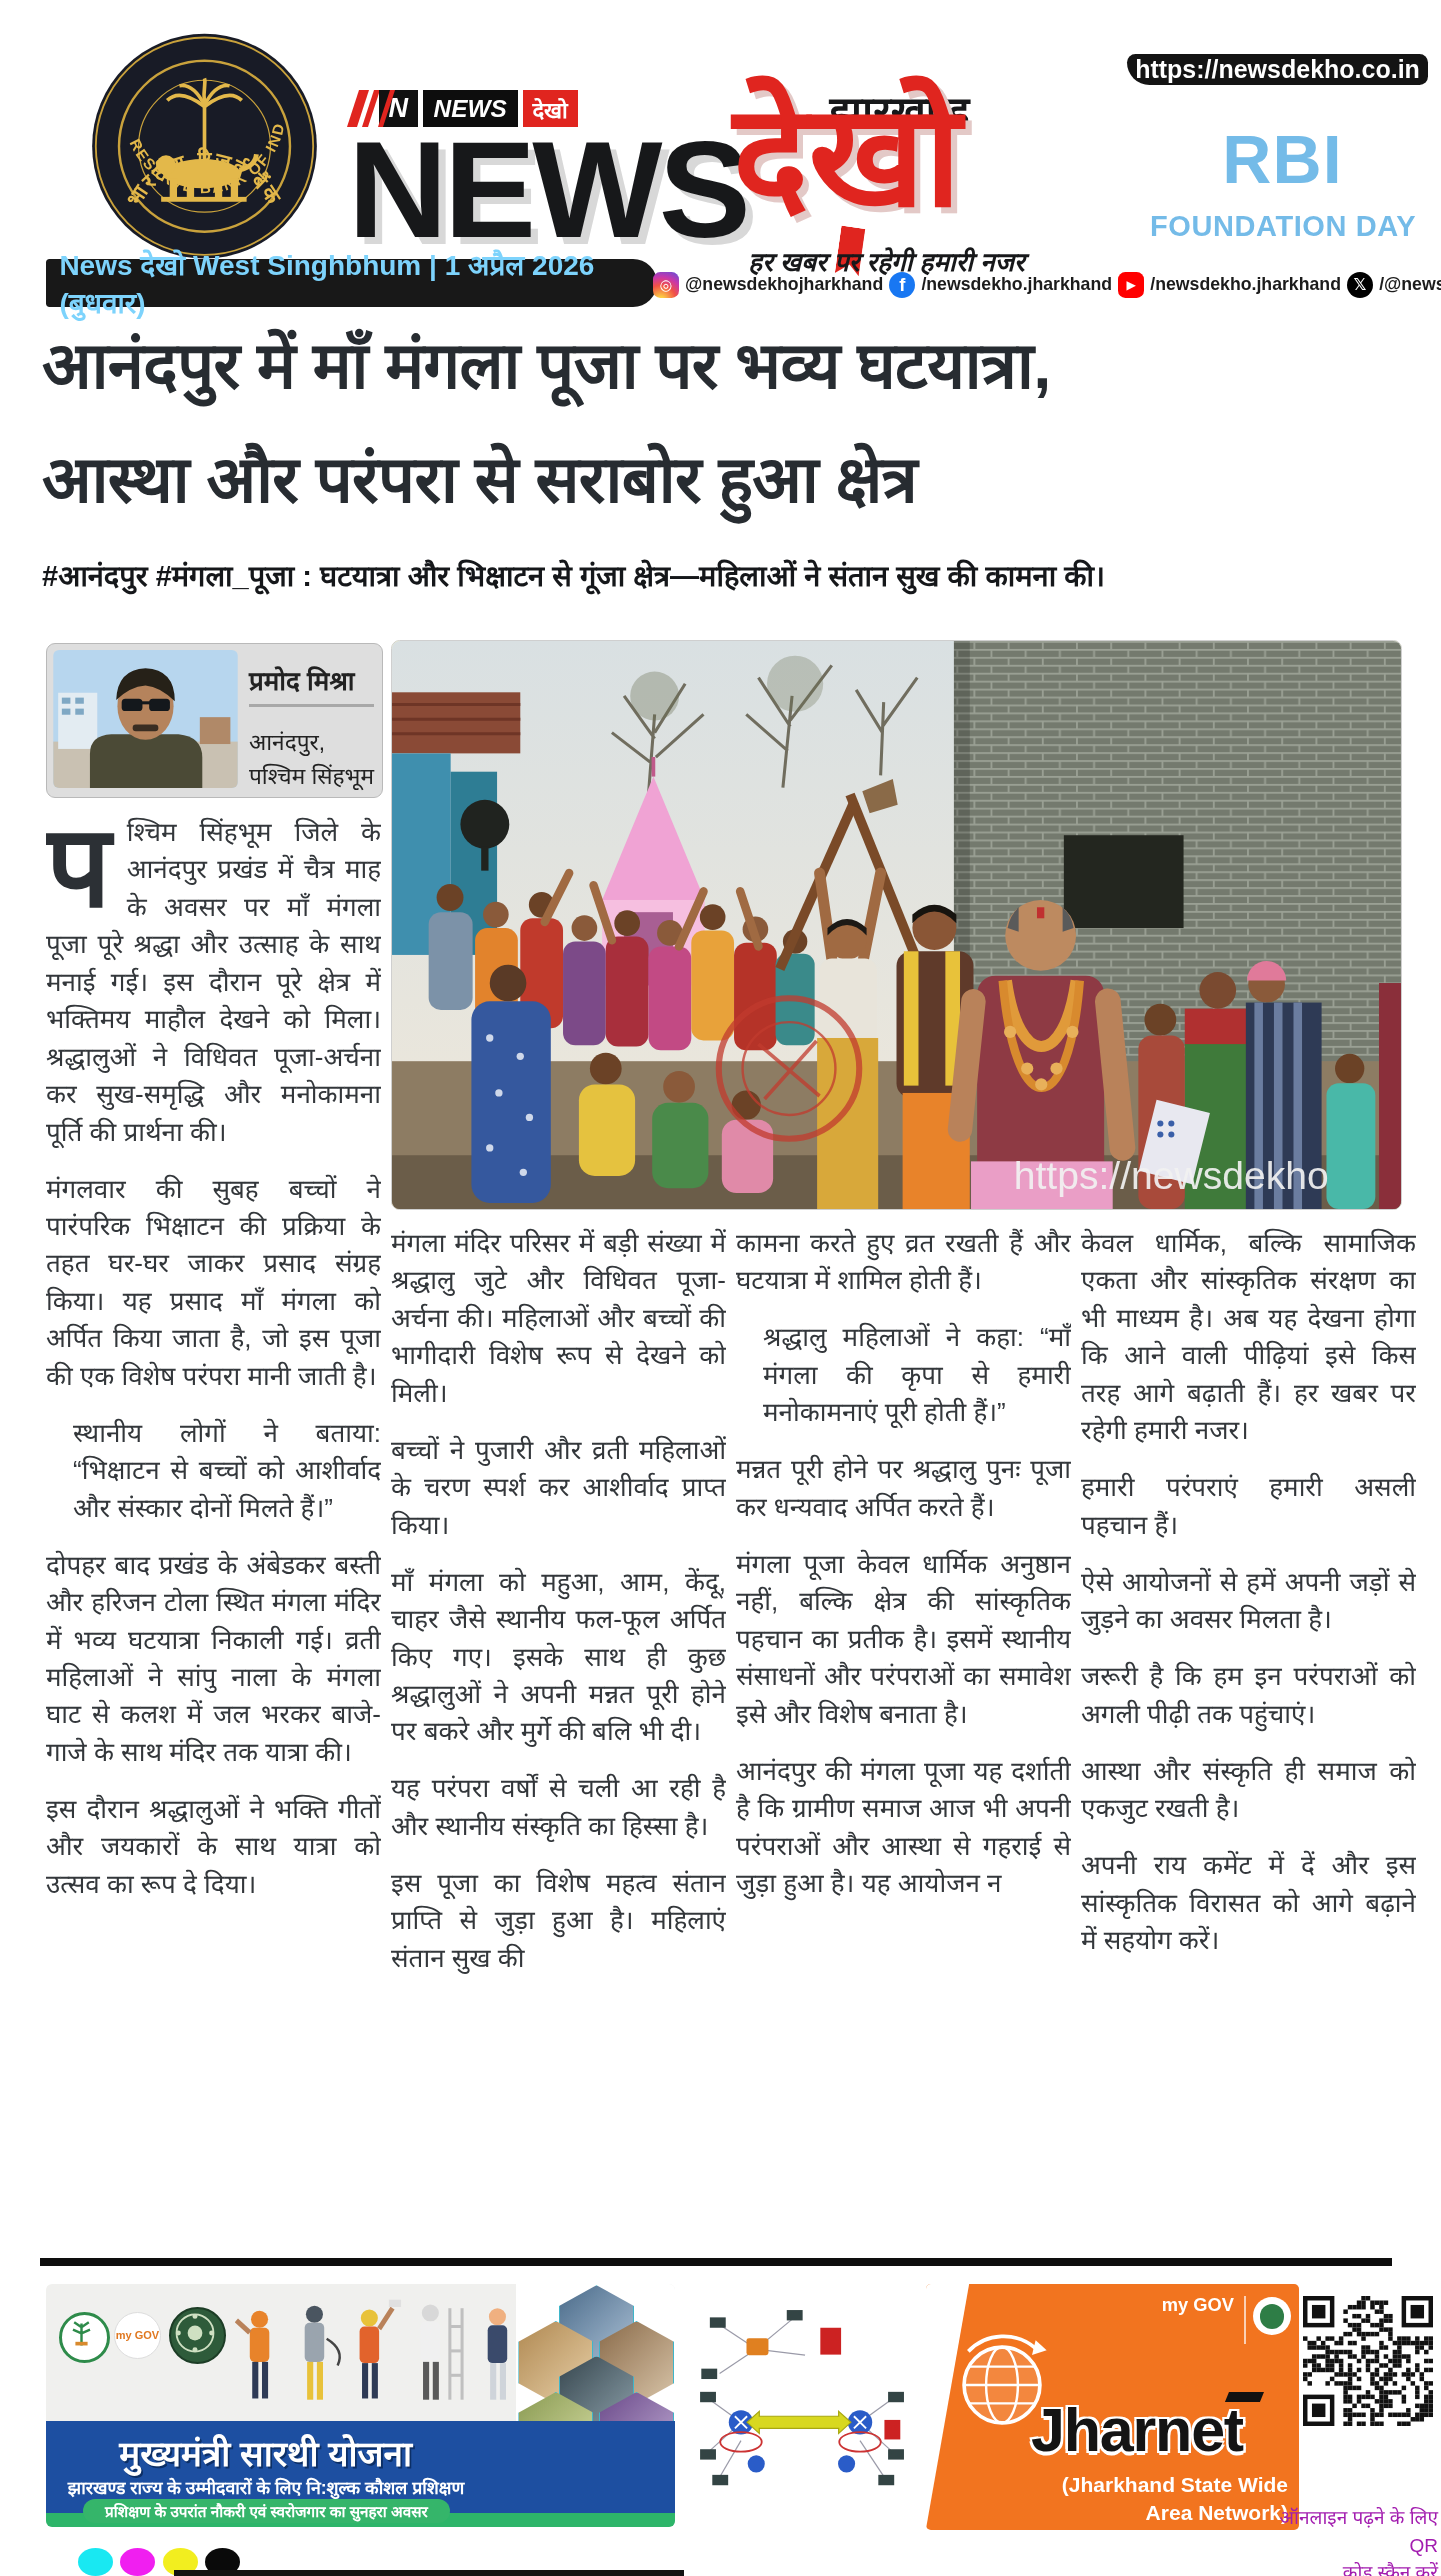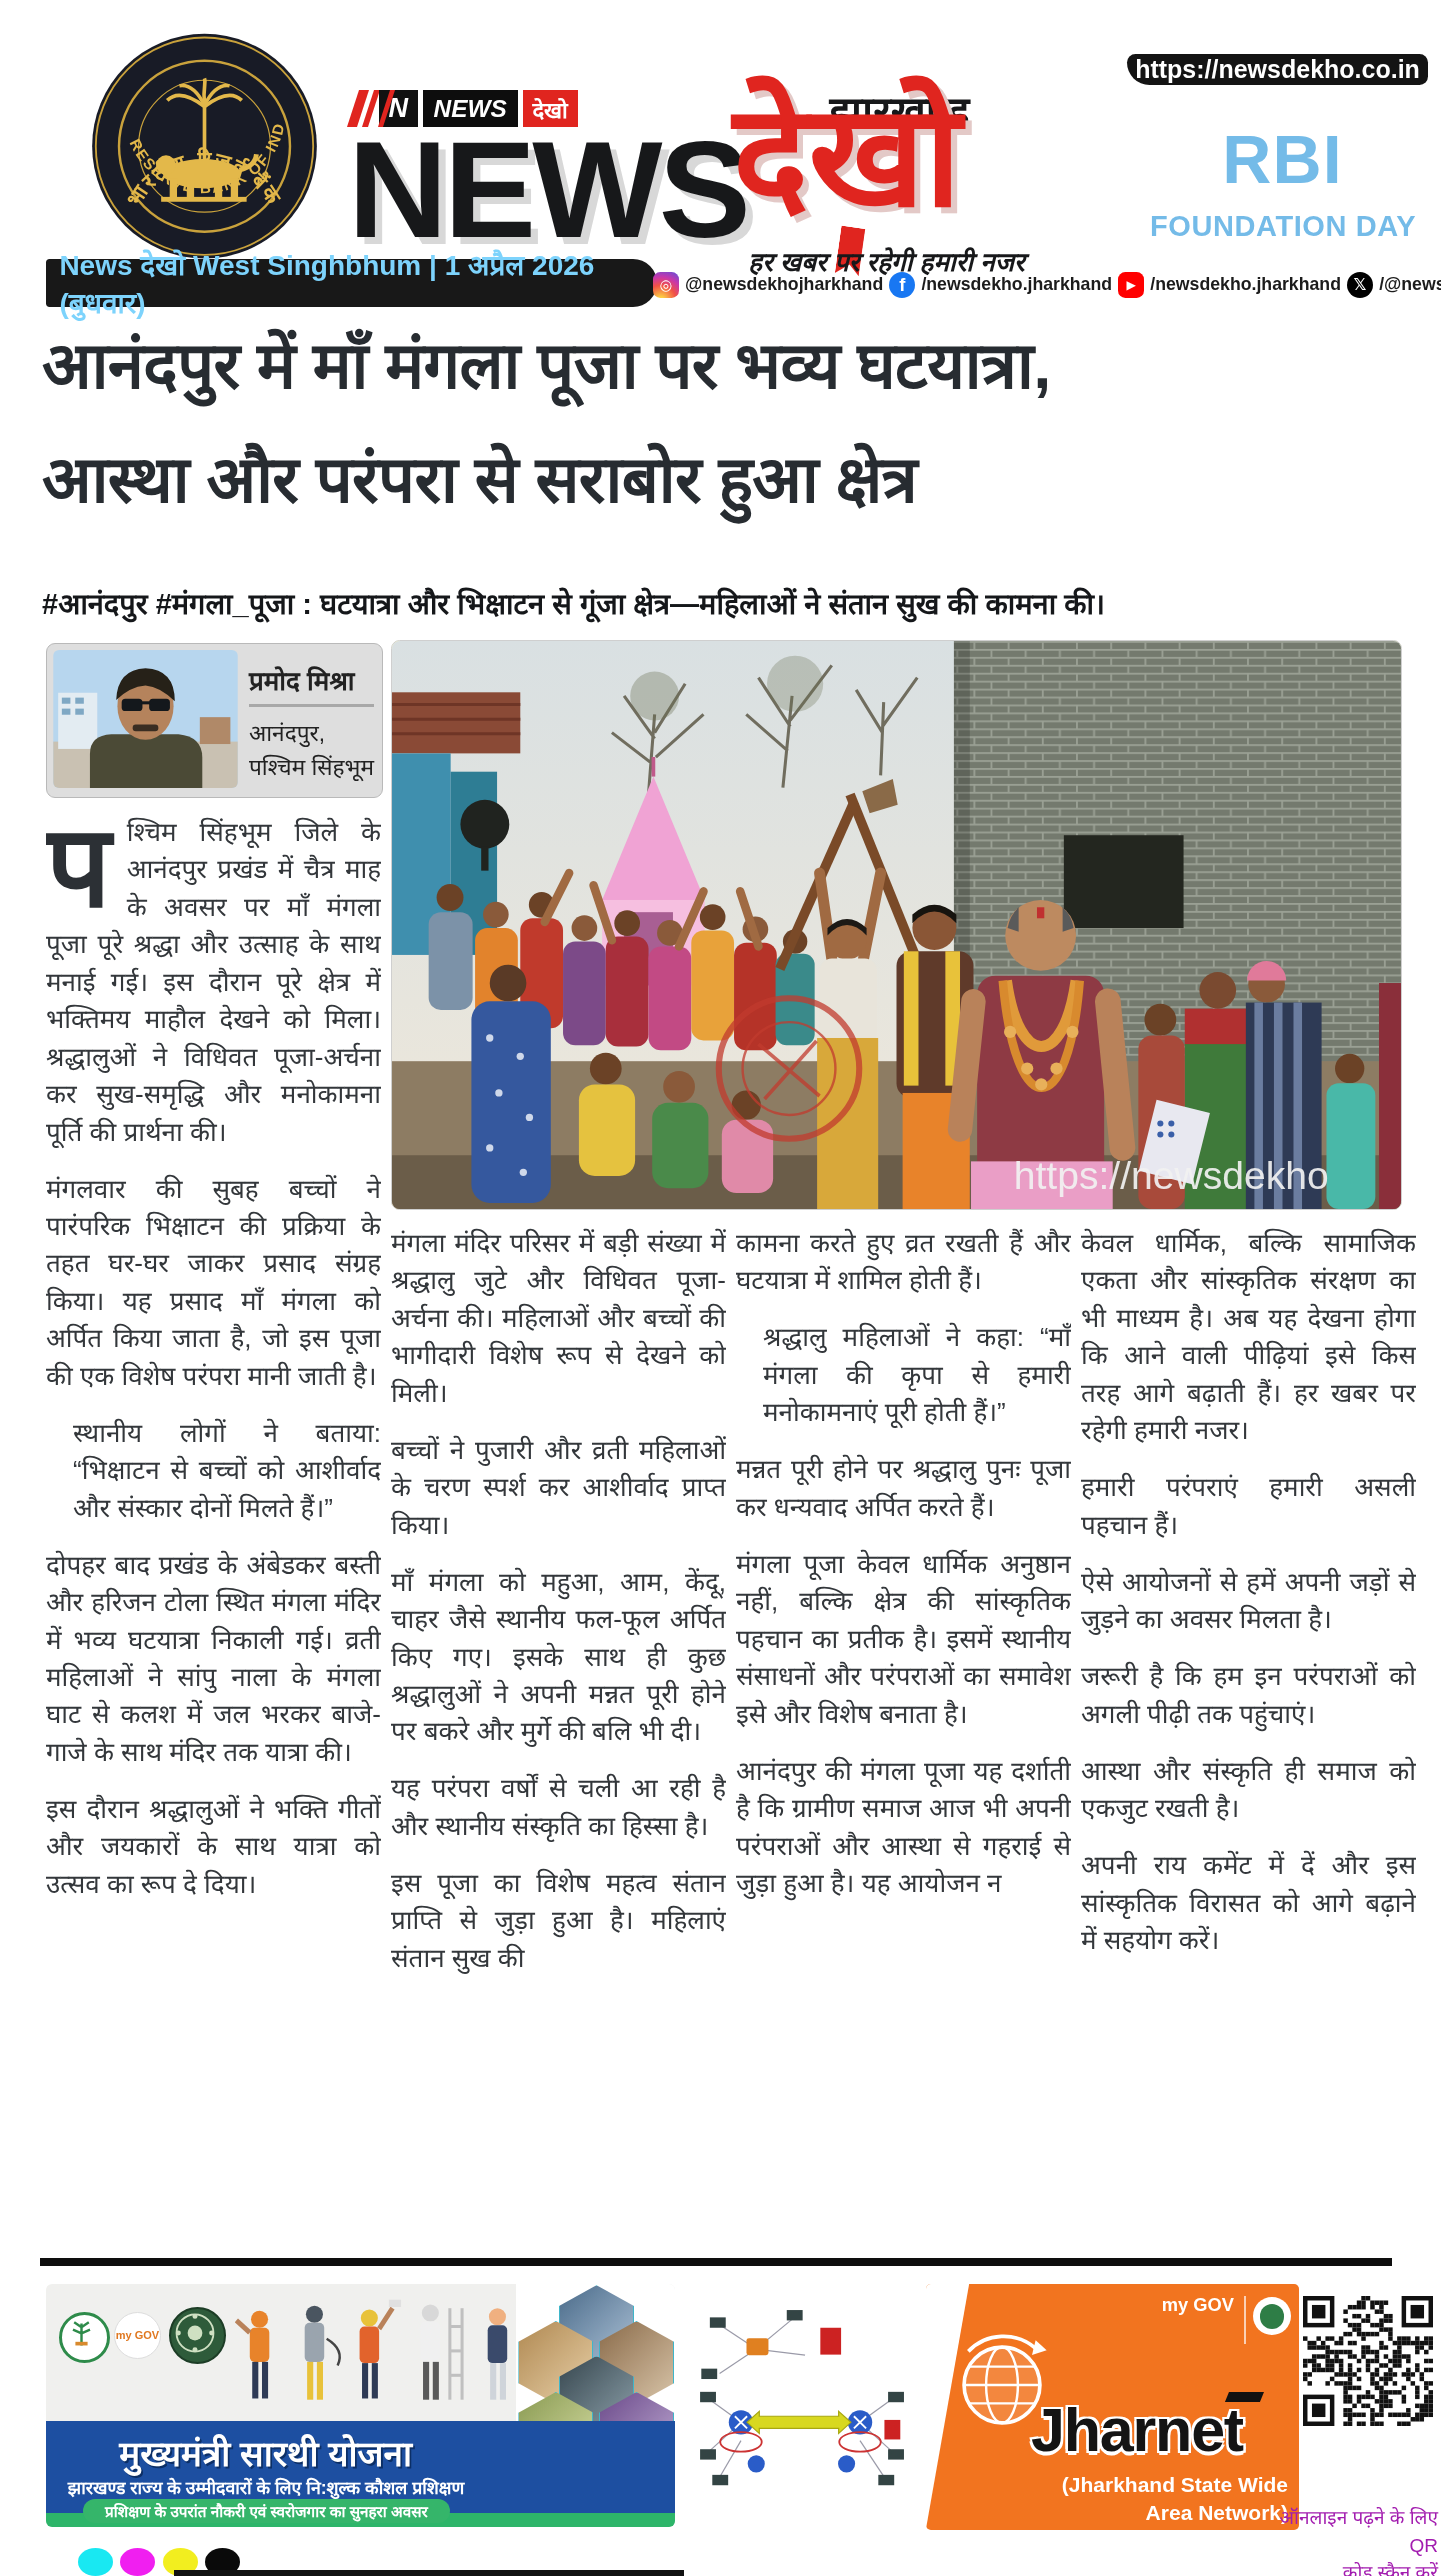--- a/index.html
+++ b/index.html
@@ -45,29 +45,29 @@
   .sicon{width:26px;height:26px;border-radius:6.1px;display:flex;align-items:center;justify-content:center;
         color:#fff;font-weight:bold;flex:0 0 auto;}
   .ig{background:radial-gradient(circle at 30% 110%,#fdcf45 10%,#f15245 45%,#c837ab 70%,#5851db 100%);border-radius:7.3px;font-size:14.7px;}
   .fb{background:#1877f2;border-radius:50%;font-size:18.3px;}
   .yt{background:#f00;border-radius:7.3px;font-size:12.2px;}
   .xx{background:#000;border-radius:50%;font-size:16px;}
 
   
   .headline{left:42px;top:309px;width:1378px;font-size:65px;font-weight:bold;color:#272c31;
         line-height:1.75;letter-spacing:-0.6px;}
-  .subheadline{left:42px;top:583px;width:1381px;font-size:29px;font-weight:bold;color:#15171a;}
+  .subheadline{left:42px;top:555px;width:1381px;font-size:29px;font-weight:bold;color:#15171a;}
 
   
   .author{left:46px;top:643px;width:335px;height:153px;background:#dedede;border:1.2px solid #b9b9b9;
         border-radius:9px;}
   .author-photo{left:6.1px;top:6.1px;width:185px;height:138px;border-radius:6.1px;overflow:hidden;}
   .author-name{left:202px;top:18.3px;width:125px;font-size:26px;font-weight:bold;color:#222;}
   .author-rule{left:202px;top:60px;width:125px;height:3.1px;background:#a8a8a8;}
-  .author-loc{left:202px;top:73px;width:127px;font-size:22.6px;color:#222;text-align:justify;line-height:1.5;}
+  .author-loc{left:202px;top:82px;width:127px;font-size:22.6px;color:#222;text-align:justify;line-height:1.5;}
 
   
   .photo{left:391px;top:640px;width:1009px;height:568px;border-radius:8.6px;overflow:hidden;
         border:1.8px solid #cfcfcf;background:#fef9c3;}
 
   
   .col{width:335px;font-size:26px;line-height:1.44;text-align:justify;color:#33373b;overflow:hidden;}
   .col p{margin:0 0 19.6px 0;}
   .col .quote{padding-left:27px;}
   .c1{left:46px;top:814px;height:1405px;}

